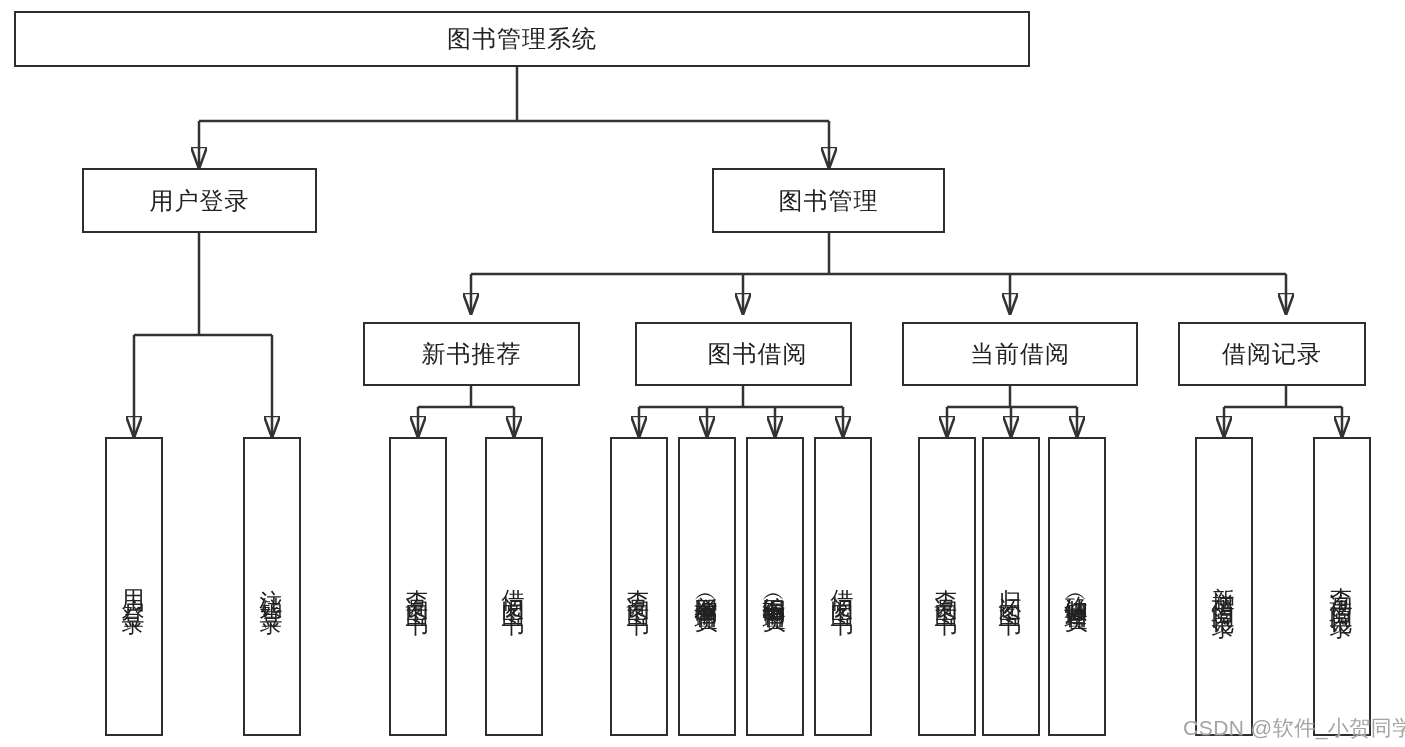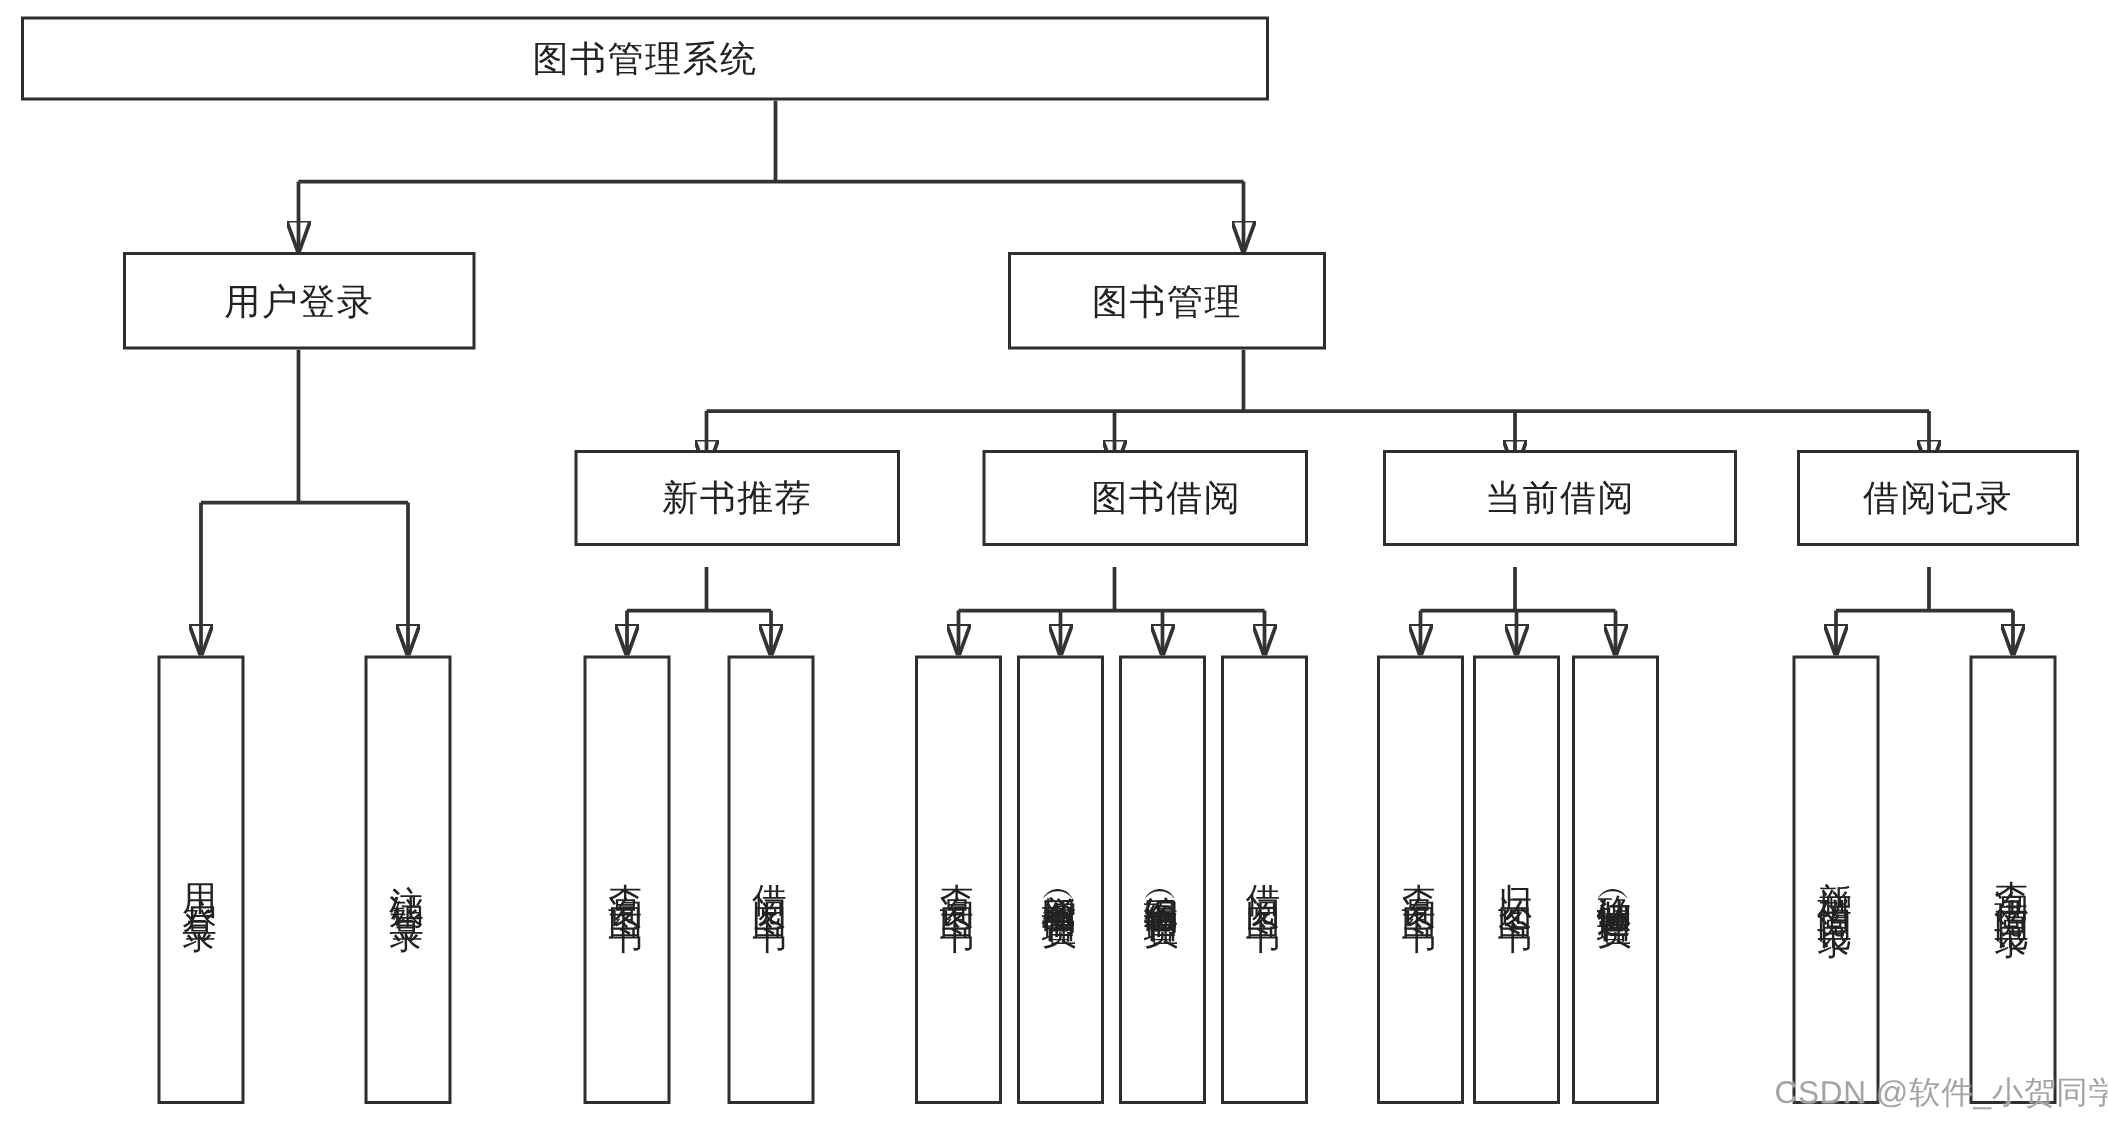--- a/index.html
+++ b/index.html
@@ -27,26 +27,26 @@
     color: #222222;
     display: flex;
     align-items: center;
     justify-content: center;
     z-index: 1;
     font-size: 24px;
     letter-spacing: 1px;
     white-space: nowrap;
   }
   
-  .n-root { left: 14px;  top: 11px;  width: 832px; height: 56px; }
+  .n-root { left: 14px;  top: 11px;  width: 1016px; height: 56px; }
   
   .n-ul   { left: 82px;  top: 168px; width: 235px;  height: 65px; }
-  .n-bm   { left: 672px; top: 168px; width: 212px;  height: 65px; }
+  .n-bm   { left: 712px; top: 168px; width: 233px;  height: 65px; }
   
-  .lvl3   { top: 300px; height: 64px; width: 217px; margin-left: 20px; }
+  .lvl3   { top: 322px; height: 64px; width: 217px; }
   .n-nb   { left: 363px; }
   .n-bb   { left: 635px; padding-left: 28px; }
   .n-cb   { left: 902px; width: 236px; }
   .n-br   { left: 1178px; width: 188px; }
   
   .leaf {
     top: 437px;
     height: 299px;
     width: 58px;
     writing-mode: vertical-rl;

